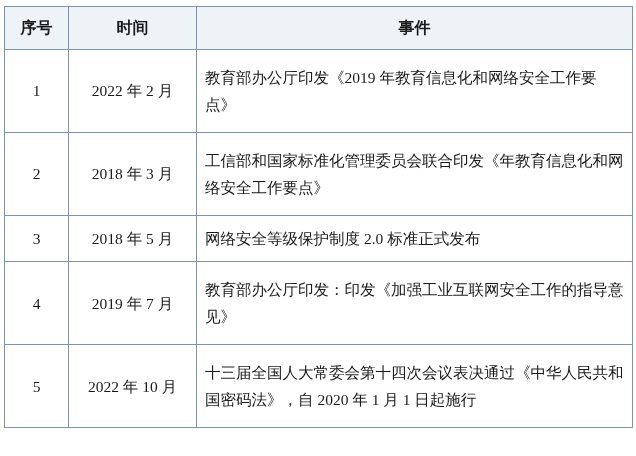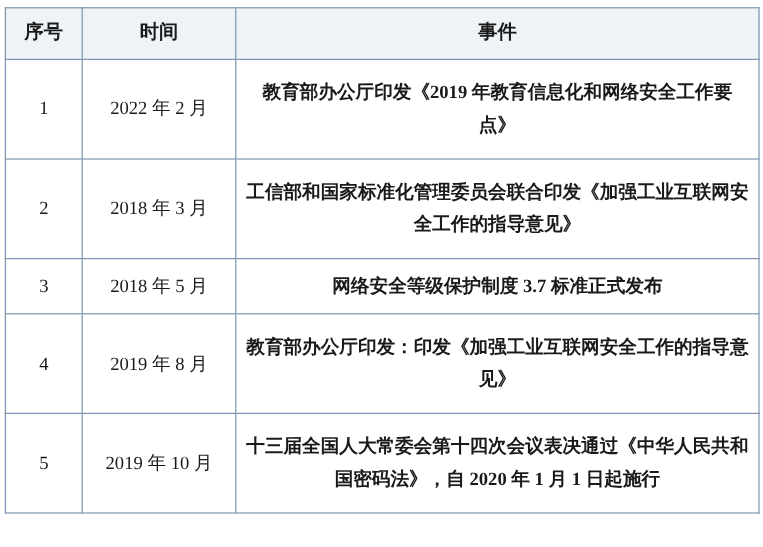--- a/index.html
+++ b/index.html
@@ -46,24 +46,23 @@
     font-size: 16px;
   }
   table.events tbody td {
     padding: 9px 8px;
   }
   td.col-no,
   td.col-time {
     text-align: center;
   }
   td.col-event {
-    text-align: center;
+    text-align: left;
     padding-left: 12px;
     padding-right: 10px;
-    font-weight: bold;
   }
   .row-tall td { height: 64px; }
 </style>
 </head>
 <body>
 
 <div class="table-wrap">
   <table class="events">
     <colgroup>
       <col class="c-no">
@@ -79,32 +78,32 @@
     </thead>
     <tbody>
       <tr class="row-tall">
         <td class="col-no">1</td>
         <td class="col-time">2022 年 2 月</td>
         <td class="col-event">教育部办公厅印发《2019 年教育信息化和网络安全工作要点》</td>
       </tr>
       <tr class="row-tall">
         <td class="col-no">2</td>
         <td class="col-time">2018 年 3 月</td>
-        <td class="col-event">工信部和国家标准化管理委员会联合印发《加强工业互联网安全工作的指导意见》</td>
+        <td class="col-event">工信部和国家标准化管理委员会联合印发《年教育信息化和网络安全工作要点》</td>
       </tr>
       <tr>
         <td class="col-no">3</td>
         <td class="col-time">2018 年 5 月</td>
-        <td class="col-event">网络安全等级保护制度 3.7 标准正式发布</td>
+        <td class="col-event">网络安全等级保护制度 2.0 标准正式发布</td>
       </tr>
       <tr class="row-tall">
         <td class="col-no">4</td>
-        <td class="col-time">2019 年 8 月</td>
+        <td class="col-time">2019 年 7 月</td>
         <td class="col-event">教育部办公厅印发：印发《加强工业互联网安全工作的指导意见》</td>
       </tr>
       <tr class="row-tall">
         <td class="col-no">5</td>
-        <td class="col-time">2019 年 10 月</td>
+        <td class="col-time">2022 年 10 月</td>
         <td class="col-event">十三届全国人大常委会第十四次会议表决通过《中华人民共和国密码法》，自 2020 年 1 月 1 日起施行</td>
       </tr>
     </tbody>
   </table>
 </div>
 
 </body></html>

